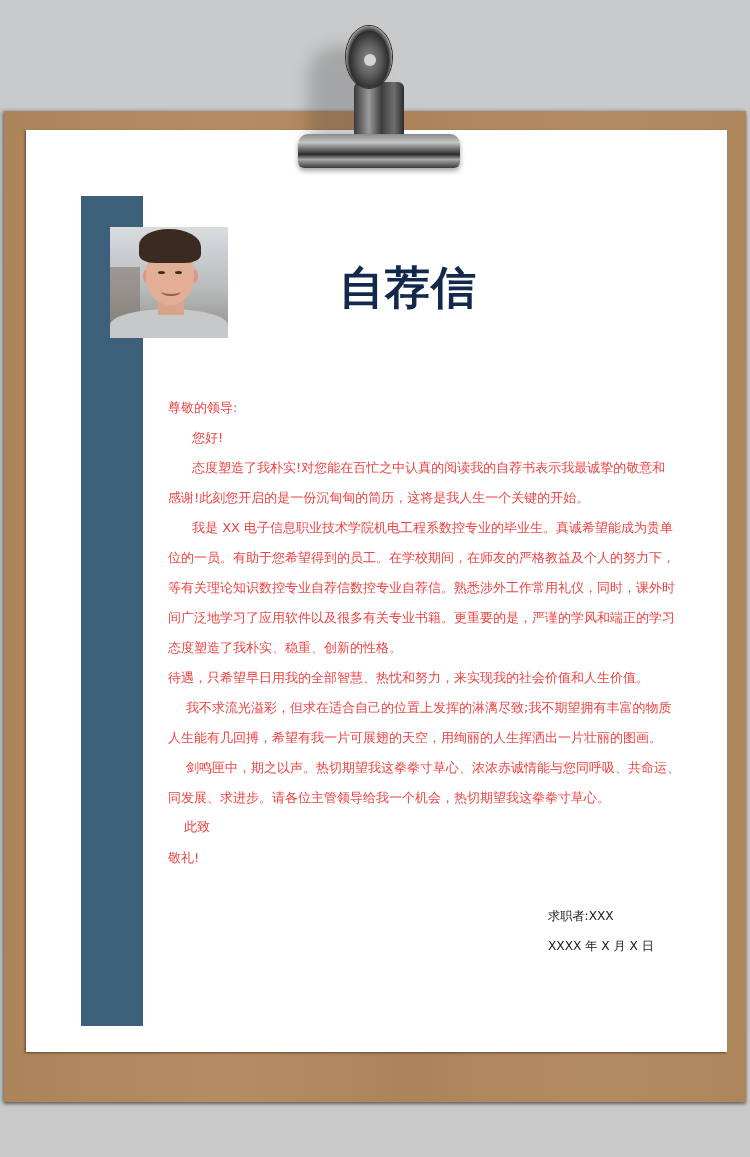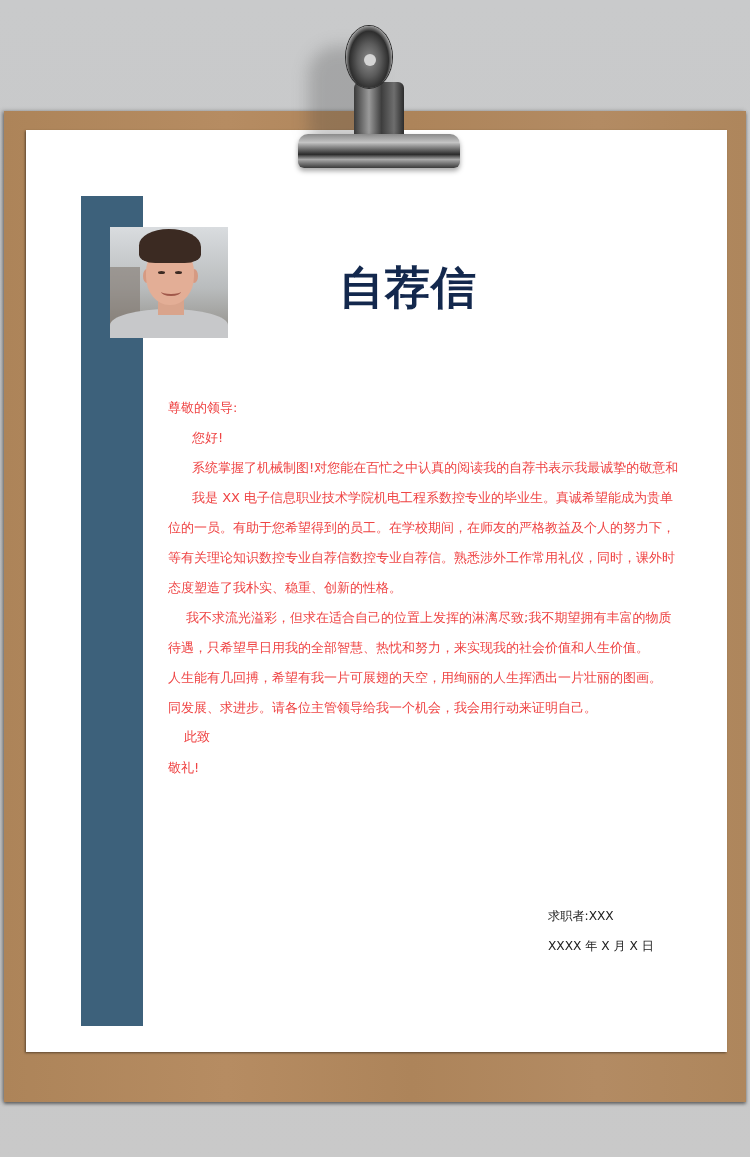--- a/index.html
+++ b/index.html
@@ -91,29 +91,32 @@
   <div class="eye-l"></div>
   <div class="eye-r"></div>
   <div class="smile"></div>
 </div>
 
 <div class="title">自荐信</div>
 
 <div class="letter">
   <div class="line">尊敬的领导:</div>
   <div class="line indent">您好!</div>
-  <div class="line indent">系统掌握了机械制图!对您能在百忙之中认真的阅读我的自荐书表示我最诚挚的敬意和</div>
+  <div class="line indent">态度塑造了我朴实!对您能在百忙之中认真的阅读我的自荐书表示我最诚挚的敬意和</div>
+  <div class="line">感谢!此刻您开启的是一份沉甸甸的简历，这将是我人生一个关键的开始。</div>
   <div class="line indent">我是 XX 电子信息职业技术学院机电工程系数控专业的毕业生。真诚希望能成为贵单</div>
   <div class="line">位的一员。有助于您希望得到的员工。在学校期间，在师友的严格教益及个人的努力下，</div>
   <div class="line">等有关理论知识数控专业自荐信数控专业自荐信。熟悉涉外工作常用礼仪，同时，课外时</div>
+  <div class="line">间广泛地学习了应用软件以及很多有关专业书籍。更重要的是，严谨的学风和端正的学习</div>
   <div class="line">态度塑造了我朴实、稳重、创新的性格。</div>
+  <div class="line">待遇，只希望早日用我的全部智慧、热忱和努力，来实现我的社会价值和人生价值。</div>
   <div class="line indent-s">我不求流光溢彩，但求在适合自己的位置上发挥的淋漓尽致;我不期望拥有丰富的物质</div>
-  <div class="line">待遇，只希望早日用我的全部智慧、热忱和努力，来实现我的社会价值和人生价值。</div>
   <div class="line">人生能有几回搏，希望有我一片可展翅的天空，用绚丽的人生挥洒出一片壮丽的图画。</div>
-  <div class="line">同发展、求进步。请各位主管领导给我一个机会，我会用行动来证明自己。</div>
+  <div class="line indent-s">剑鸣匣中，期之以声。热切期望我这拳拳寸草心、浓浓赤诚情能与您同呼吸、共命运、</div>
+  <div class="line">同发展、求进步。请各位主管领导给我一个机会，热切期望我这拳拳寸草心。</div>
   <div class="line indent-m">此致</div>
   <div class="line">敬礼!</div>
 </div>
 
 <div class="sign">
   <div>求职者:XXX</div>
   <div>XXXX 年 X 月 X 日</div>
 </div>
 
 <div class="clip">

